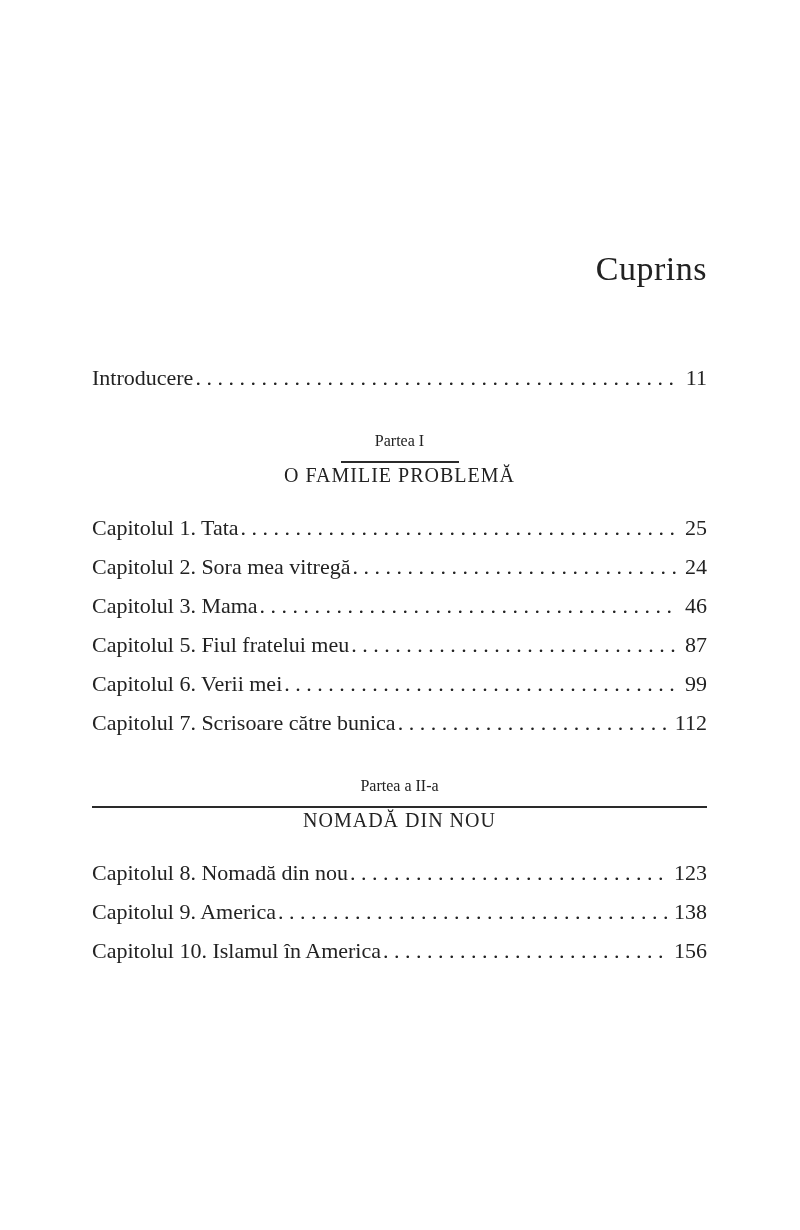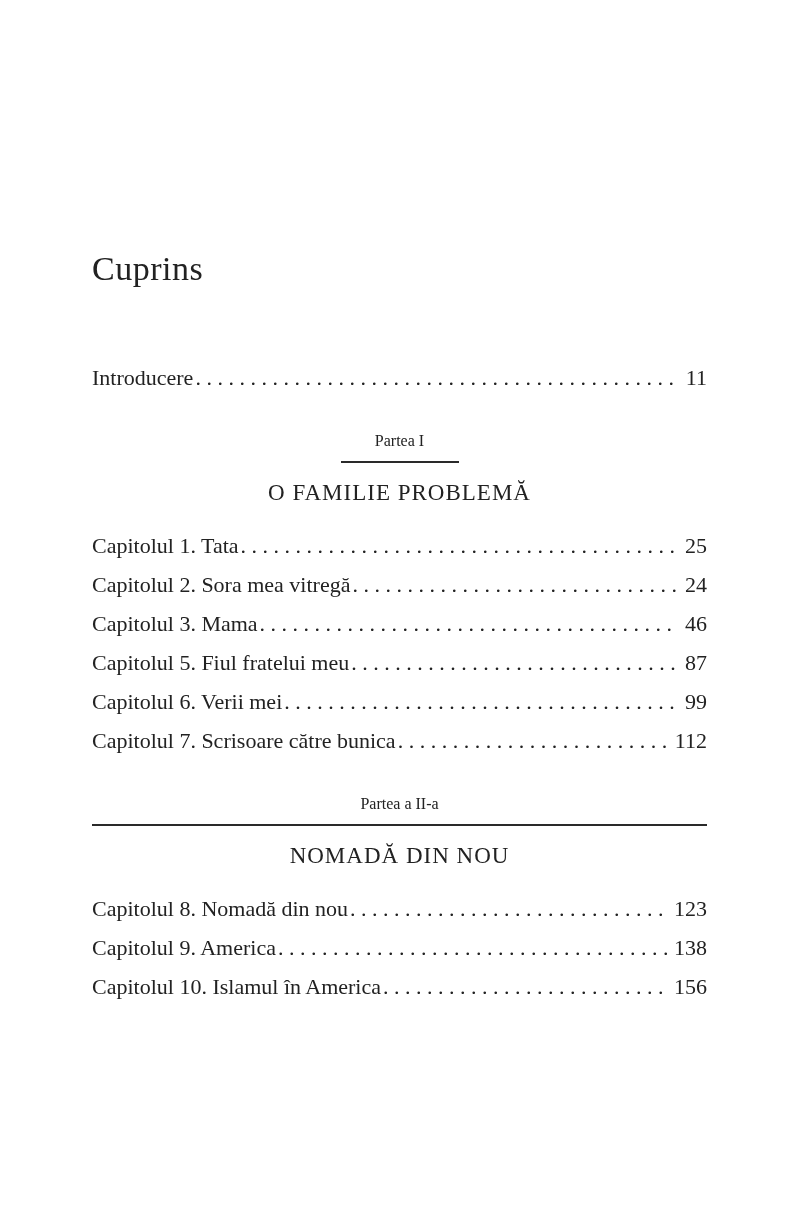--- a/index.html
+++ b/index.html
@@ -14,21 +14,21 @@
   .page {
     width: 800px;
     height: 1230px;
     padding: 0 93px 0 92px;
   }
   .book-title {
     padding-top: 248px;
     font-size: 34px;
     line-height: 42px;
     font-weight: 400;
-    text-align: left;
+    text-align: right;
     letter-spacing: 0.5px;
   }
   .toc { margin-top: 75px; }
   .entry {
     display: flex;
     align-items: baseline;
     font-size: 22px;
     line-height: 26px;
     margin-bottom: 13px;
     white-space: nowrap;
@@ -53,22 +53,22 @@
   }
   .part-rule {
     height: 2px;
     background: #2a2a2a;
     margin: 7px auto 0 auto;
     border: none;
   }
   .part-block:nth-of-type(1) .part-rule { width: 74px; }
   .part-block:nth-of-type(2) .part-rule { width: 118px; }
   .part-subtitle {
-    margin-top: 18px;
-    font-size: 23px;
+    margin-top: 0;
+    font-size: 20px;
     line-height: 24px;
     font-weight: 400;
     letter-spacing: 1px;
   }
   .chapters { margin-top: 28px; text-align: left; }
 </style>
 </head>
 <body>
 
 <div class="page">

